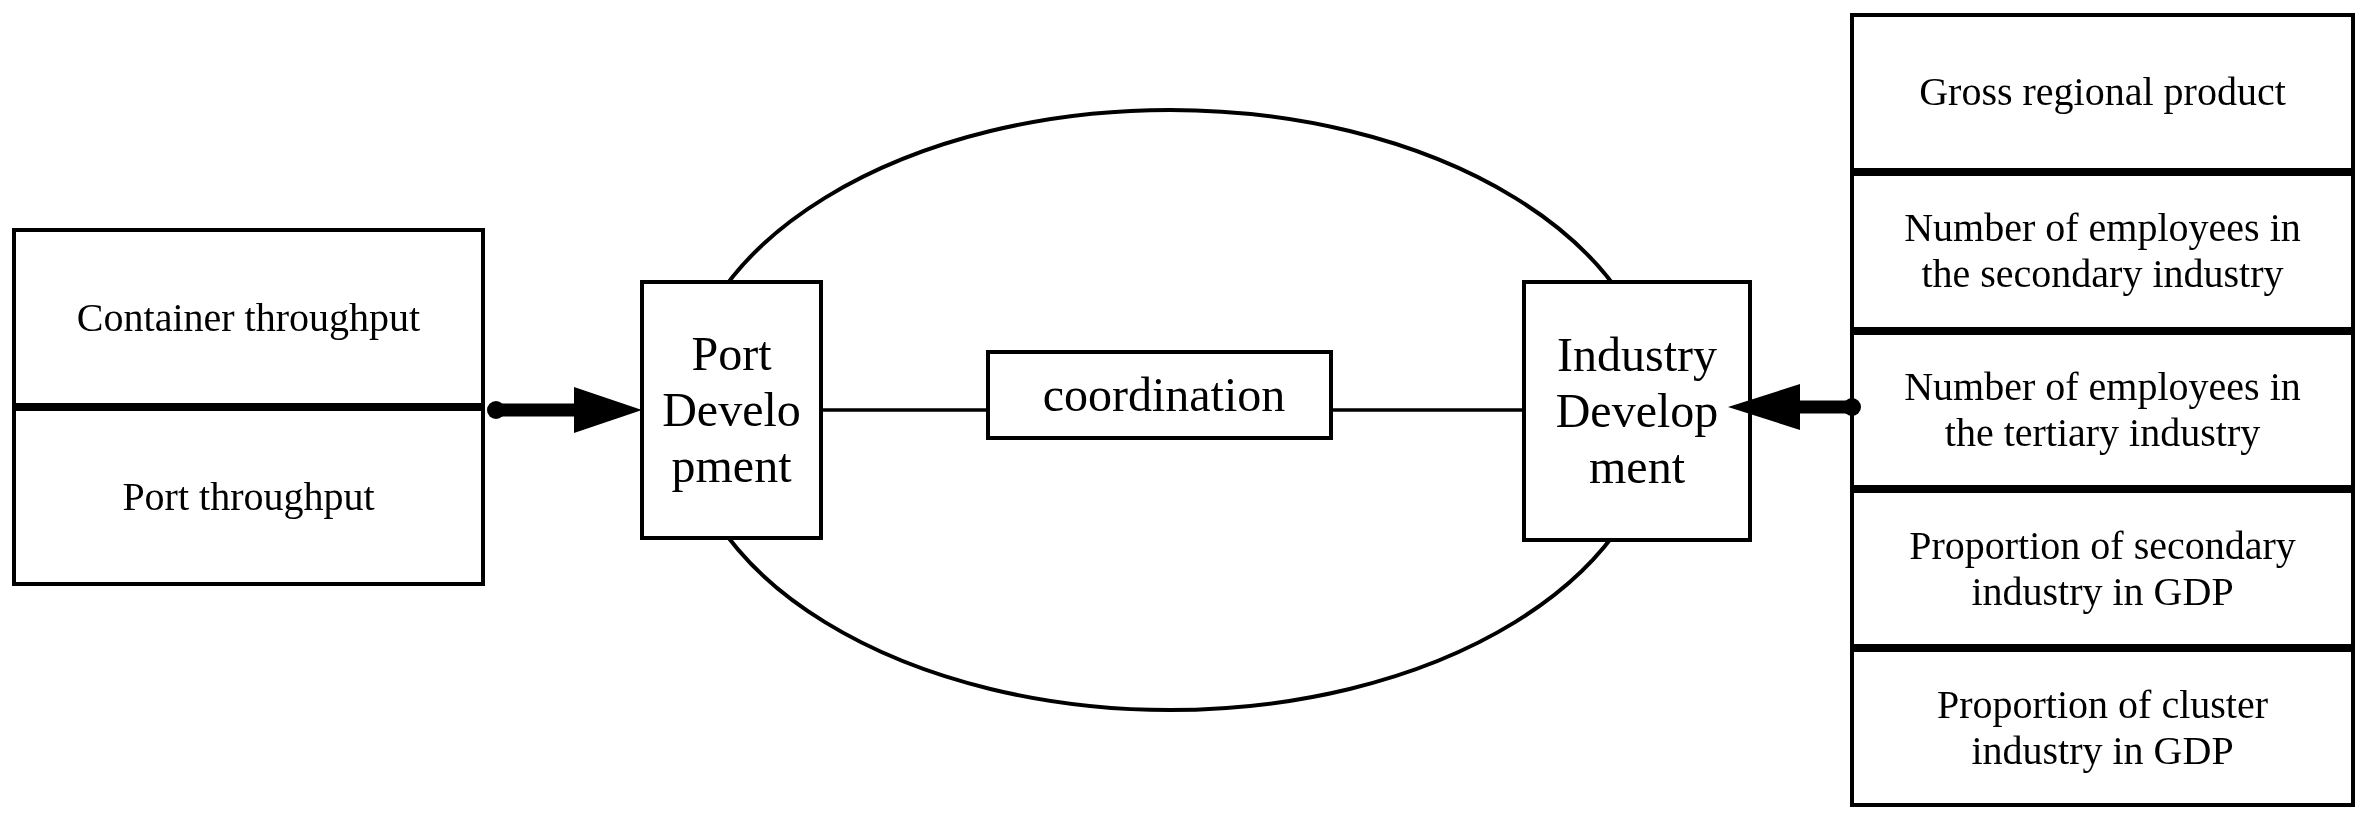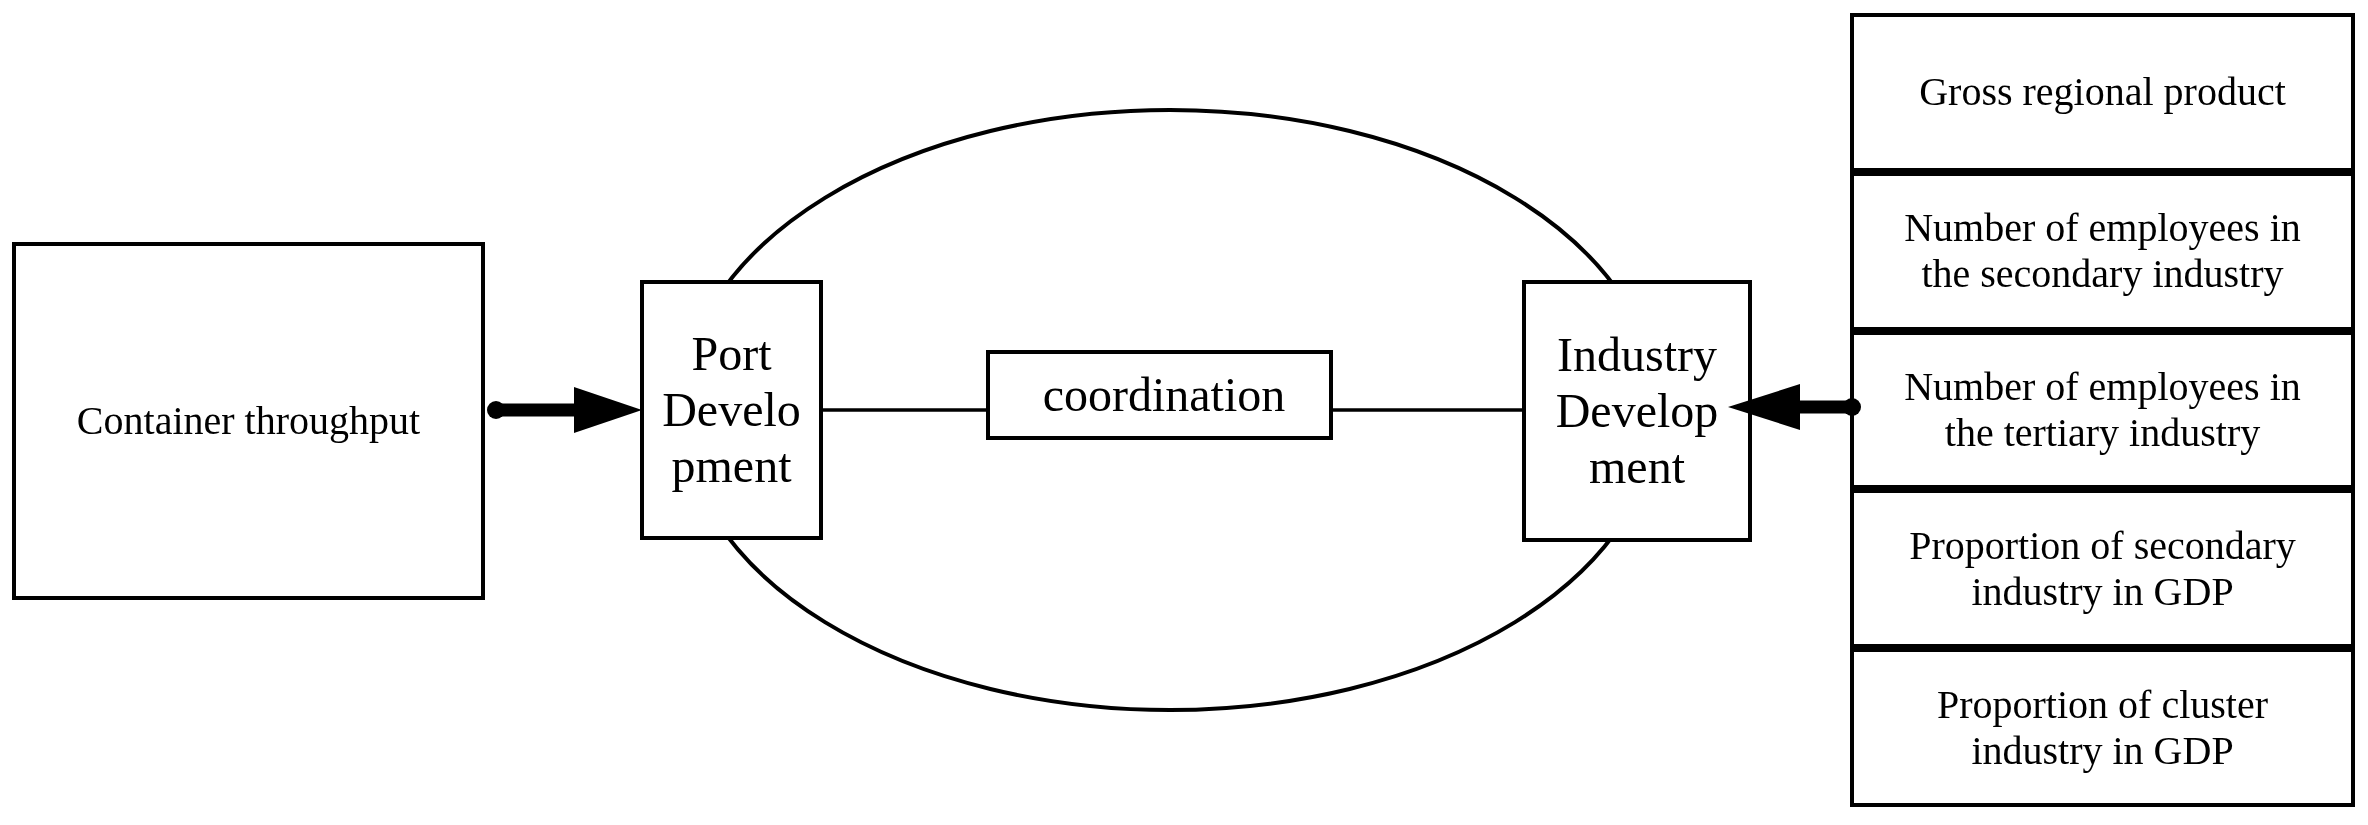--- a/index.html
+++ b/index.html
@@ -40,21 +40,21 @@
     font-size: 40px;
     line-height: 46px;
     border-top: 8px solid #000000;
     padding: 0 6px;
   }
   .ind-table .row:first-child {
     border-top: none;
   }
   .left-table {
     left: 12px;
-    top: 242px;
+    top: 228px;
     width: 473px;
     height: 358px;
   }
   .right-table {
     left: 1850px;
     top: 13px;
     width: 505px;
     height: 794px;
   }
   
@@ -107,20 +107,23 @@
 
   <svg class="layer" width="2368" height="825" viewBox="0 0 2368 825">
     <ellipse cx="1170" cy="410" rx="488" ry="300" fill="none" stroke="#000000" stroke-width="4"></ellipse>
     <line x1="731" y1="410" x2="1625" y2="410" stroke="#000000" stroke-width="3.5"></line>
   </svg>
 
   <div class="ind-table left-table">
     <div class="row">
       <span class="cell-label">Container throughput</span>
     </div>
+    <div class="row">
+      <span class="cell-label">Port throughput</span>
+    </div>
   </div>
 
   <div class="node port-box">
     <span class="node-label">Port
 Develo
 pment</span>
   </div>
 
   <div class="node coordination-box">
     <span class="node-label">coordination</span>

